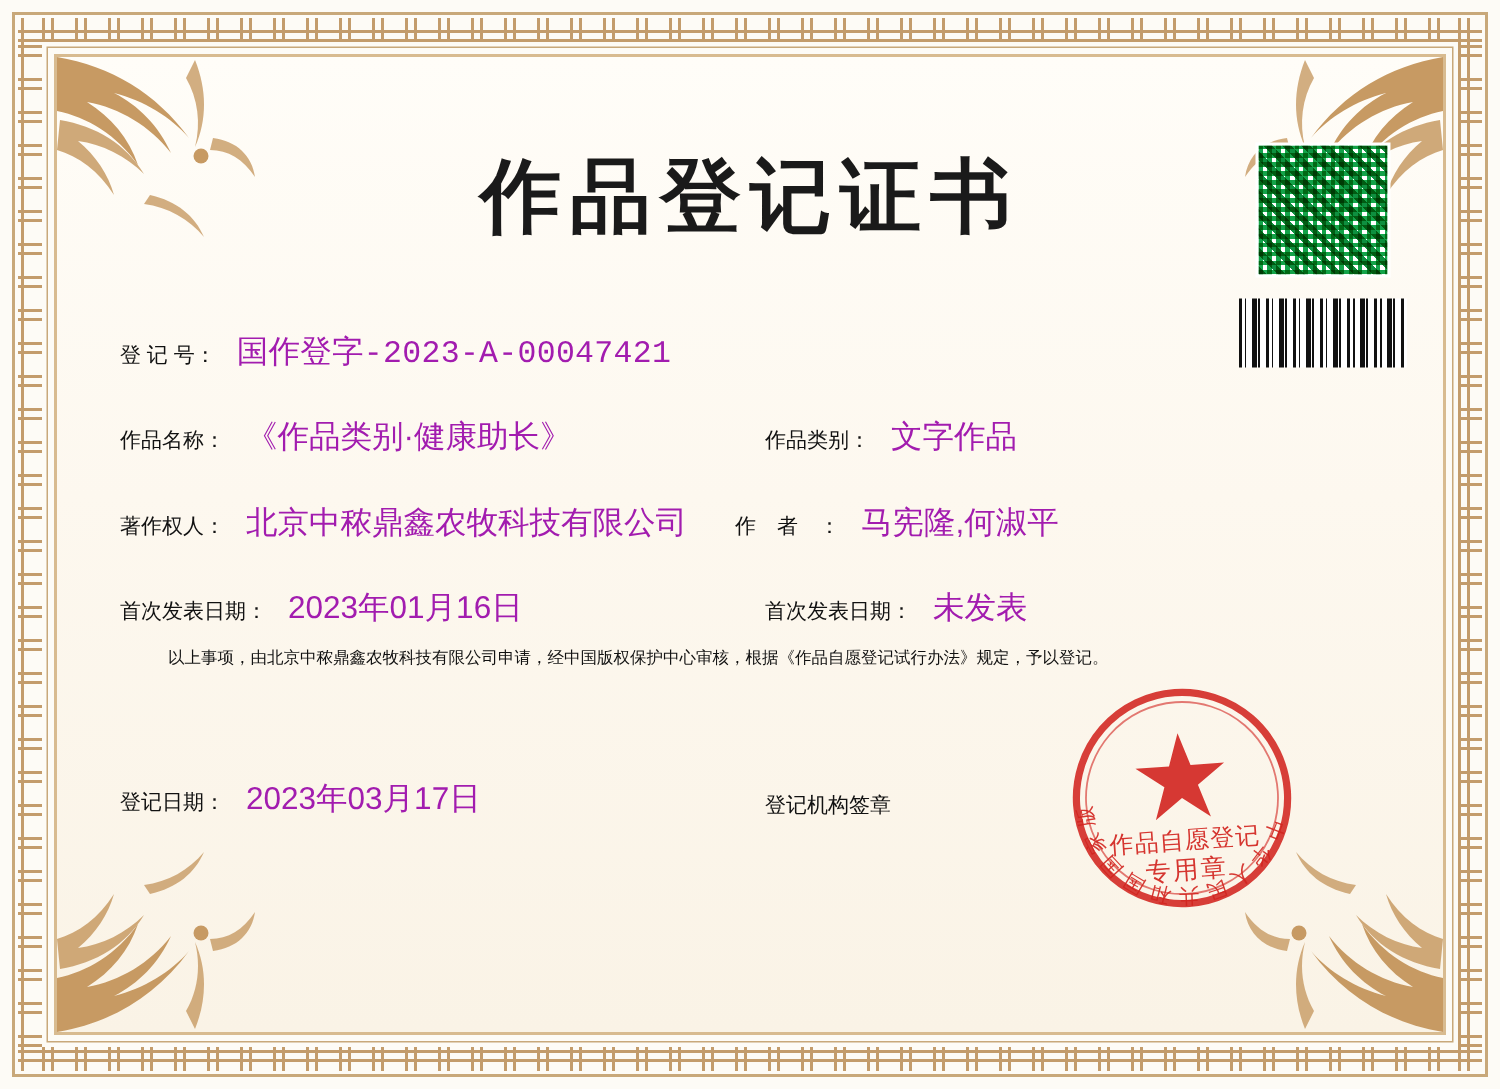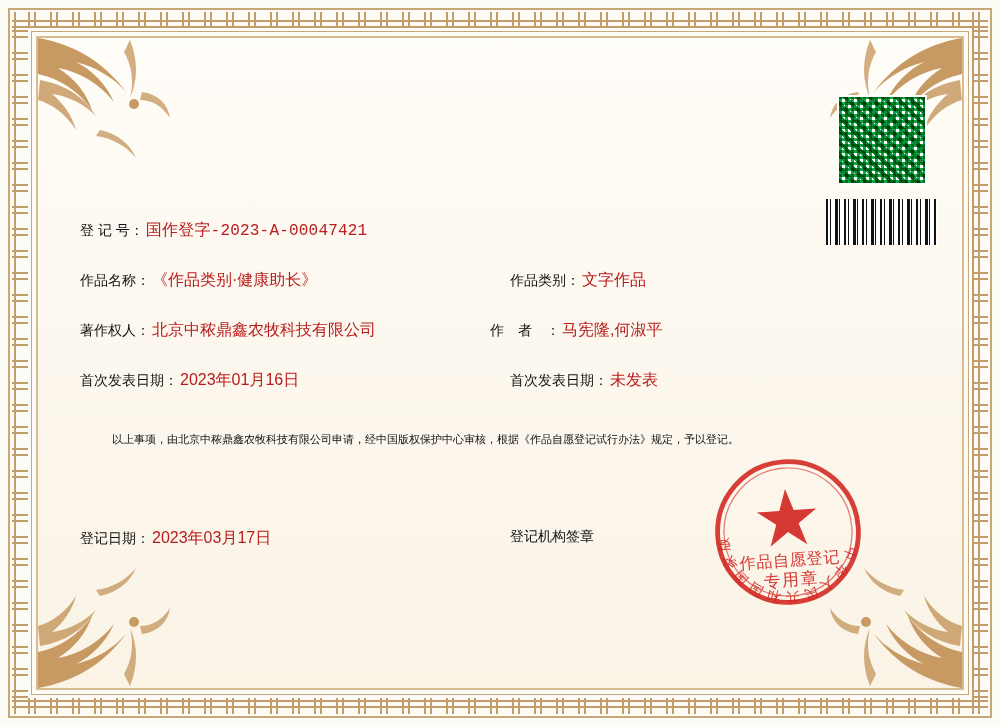--- a/index.html
+++ b/index.html
@@ -153,24 +153,24 @@
   }
   .cell.left  { width: 430px; }
   .cell.right { flex: 1; }
   .lbl {
     white-space: pre;
     color: #111;
     font-family: "Liberation Sans", "DejaVu Sans", sans-serif;
     font-size: 14px;
   }
   .val {
-    margin-left: 2px;
-    color: #b91c1c;
-    font-family: "Liberation Sans", "DejaVu Sans", sans-serif;
-    font-size: 16px;
+    margin-left: 14px;
+    color: #a21caf;
+    font-family: "Liberation Sans", "DejaVu Sans", sans-serif;
+    font-size: 21px;
   }
   .val.mono {
     font-family: "Liberation Mono", "DejaVu Sans Mono", monospace;
     letter-spacing: 0.2px;
   }
 
   .statement {
     position: absolute;
     left: 40px;
     right: 36px;
@@ -180,23 +180,23 @@
     color: #111;
     text-align: justify;
     font-family: "Liberation Sans", "DejaVu Sans", sans-serif;
   }
   .statement .indent { display: inline-block; width: 32px; }
 
   .bottom-row {
     position: absolute;
     left: 40px;
     right: 40px;
-    top: 488px;
+    top: 478px;
     display: flex;
-    align-items: flex-start;
+    align-items: flex-end;
     font-size: 15.5px;
     font-family: "Liberation Sans", "DejaVu Sans", sans-serif;
   }
   .bottom-row .cell.left { width: 430px; }
 
   
   .seal {
     position: absolute;
     right: 92px;
     top: 412px;
@@ -273,20 +273,21 @@
         <path d="M96 6 C 104 26, 104 46, 96 64 C 100 48, 98 32, 90 18 Z" opacity="0.8"></path>
         <circle cx="100" cy="70" r="5"></circle>
         <path d="M108 58 C 124 60, 134 70, 136 84 C 128 72, 118 66, 106 66 Z" opacity="0.8"></path>
         <path d="M66 96 C 84 100, 96 110, 102 124 C 92 112, 78 104, 62 102 Z" opacity="0.8"></path>
       </g>
     </svg>
   </div>
 
   <div class="content">
 
+    <div class="title">作品登记证书</div>
 
     <div class="codes">
       <div class="qr"></div>
       <div class="barcode"></div>
     </div>
 
     <div class="fields">
 
       <div class="row">
         <div class="cell left">

